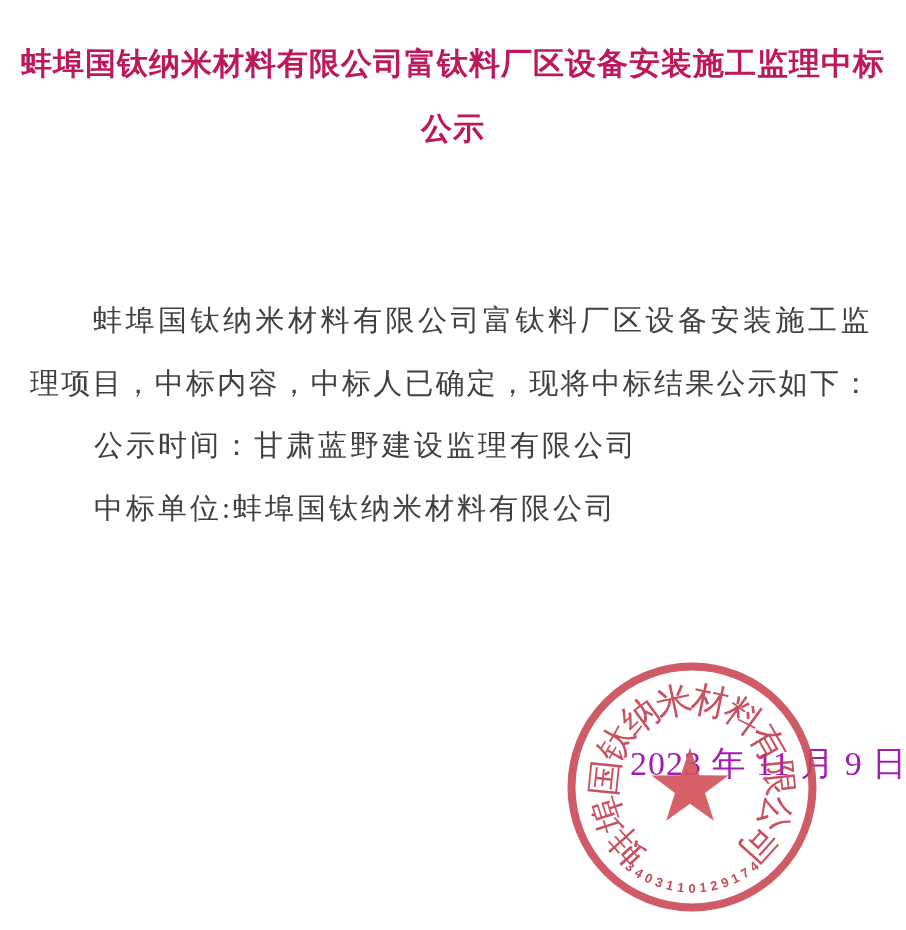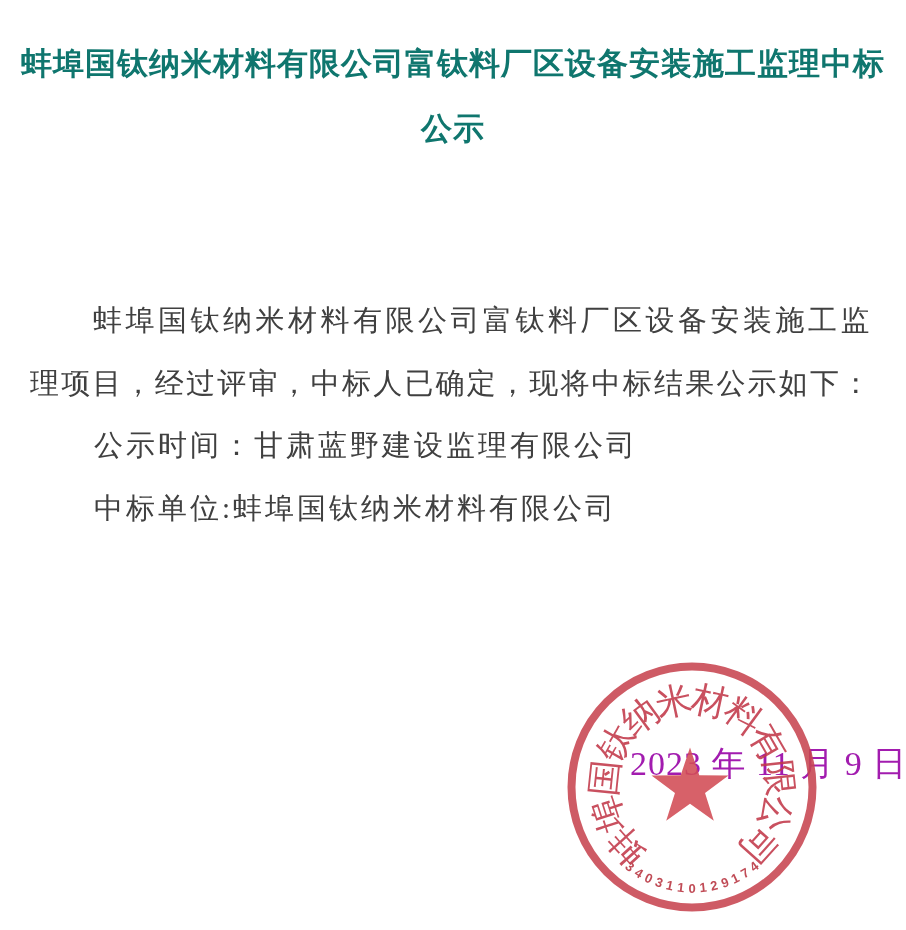--- a/index.html
+++ b/index.html
@@ -20,21 +20,21 @@
     position: absolute;
     top: 31px;
     left: 0;
     width: 906px;
     text-align: center;
     font-family: "Liberation Sans", sans-serif;
     font-weight: bold;
     font-size: 31px;
     line-height: 65px;
     letter-spacing: 1px;
-    color: #0f766e;
+    color: #be185d;
   }
   
   .doc-body {
     position: absolute;
     top: 289px;
     left: 30px;
     width: 846px;
     font-family: "Liberation Serif", serif;
     font-size: 29px;
     line-height: 62.5px;
@@ -73,21 +73,21 @@
 
 <div id="page">
 
   <div class="doc-title">
     <div>蚌埠国钛纳米材料有限公司富钛料厂区设备安装施工监理中标</div>
     <div>公示</div>
   </div>
 
   <div class="doc-body">
     <div class="line para-first">蚌埠国钛纳米材料有限公司富钛料厂区设备安装施工监</div>
-    <div class="line para-cont">理项目，经过评审，中标人已确定，现将中标结果公示如下：</div>
+    <div class="line para-cont">理项目，中标内容，中标人已确定，现将中标结果公示如下：</div>
     <div class="line detail-line">公示时间：甘肃蓝野建设监理有限公司</div>
     <div class="line detail-line">中标单位:蚌埠国钛纳米材料有限公司</div>
   </div>
 
   <div class="doc-date">2023 年 11 月 9 日</div>
 
   <svg class="stamp" id="stamp-svg" viewBox="0 0 260 260">
     <g id="stamp-group" opacity="0.88">
       <circle id="seal-ring" cx="130" cy="130" r="120.5" fill="none" stroke-width="8" stroke="#c84550"></circle>
       <polygon id="seal-star" points="128.00,90.50 137.29,118.22 166.52,118.48 143.03,135.88 151.81,163.77 128.00,146.80 104.19,163.77 112.97,135.88 89.48,118.48 118.71,118.22" fill="#d24c55"></polygon>

